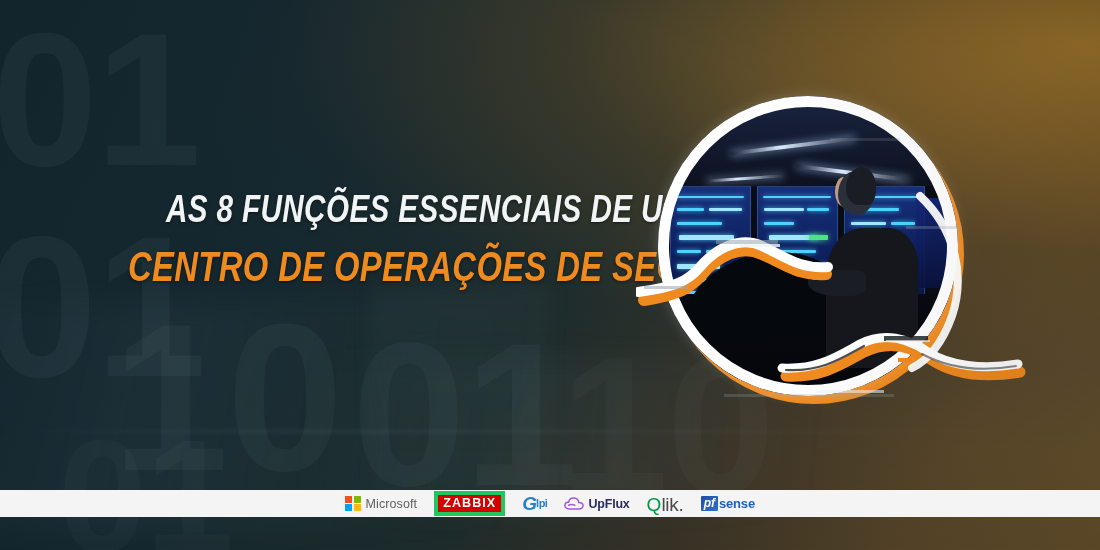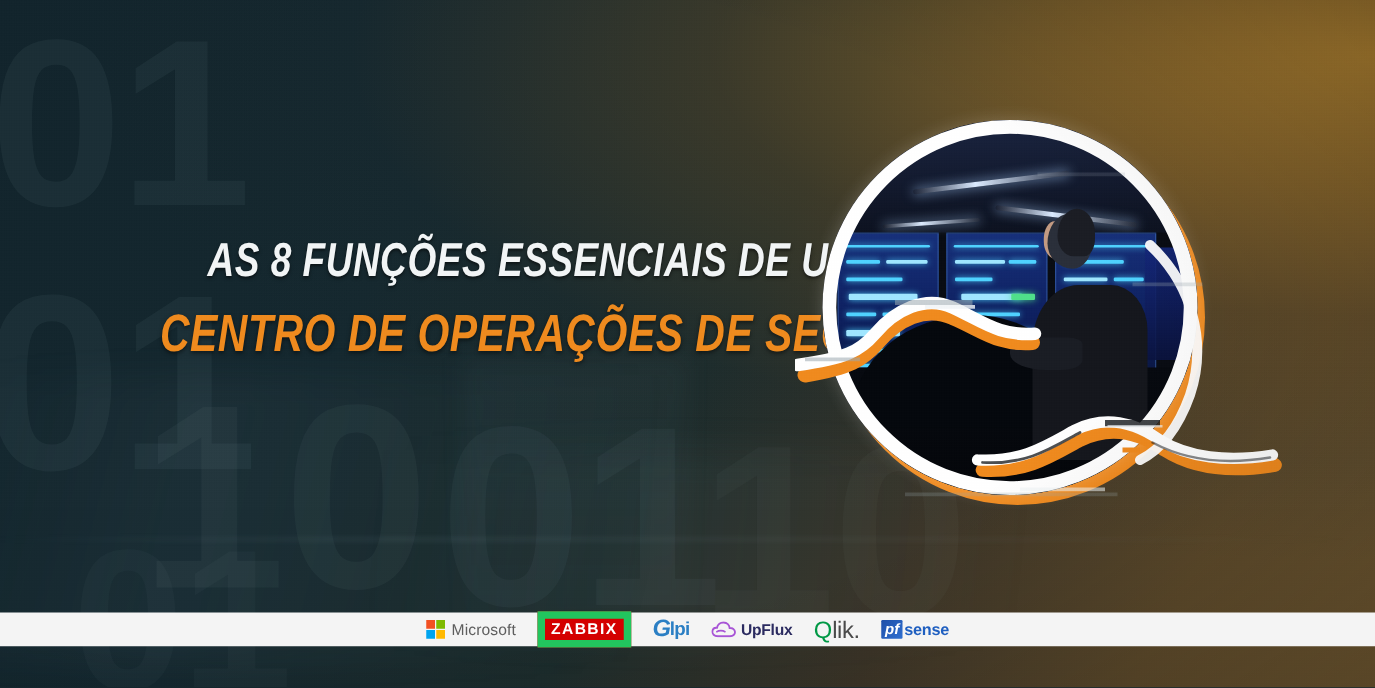--- a/index.html
+++ b/index.html
@@ -247,30 +247,30 @@
   .ms-grid i:nth-child(1){ background:#f25022; }
   .ms-grid i:nth-child(2){ background:#7fba00; }
   .ms-grid i:nth-child(3){ background:#00a4ef; }
   .ms-grid i:nth-child(4){ background:#ffb900; }
   .ms-text { font-size:12.5px; color:#5e5e5e; font-weight:400; letter-spacing:0.1px;text-align:right; }
 
   .zabbix-badge {
     background:#d40000; color:#fff;
     font-size:12.5px; font-weight:700; letter-spacing:1.1px;
     padding:2px 5px 2px 5px; line-height:1.1;
-    border:6px solid #22c55e;
+    border:4px solid #22c55e;
     text-align:center;
   }
 
   .glpi { display:flex; align-items:center; color:#2b7fc4; }
   .glpi .g {
     font-size:19px; font-weight:700; font-style:italic; color:#2b7fc4;
     line-height:1; letter-spacing:-1px;
   }
-  .glpi .lpi { font-size:15px; font-weight:700; color:#2b7fc4; line-height:1; letter-spacing:-0.5px; }
+  .glpi .lpi { font-size:11px; font-weight:700; color:#2b7fc4; line-height:1; letter-spacing:-0.5px; }
 
   .upflux { display:flex; align-items:center; gap:4px; }
   .upflux .cloud { position:relative; width:20px; height:13px; }
   .upflux .cloud svg { display:block; }
   .upflux .txt { font-size:12.5px; font-weight:700; color:#2b2b60; letter-spacing:-0.2px; }
 
   .qlik { display:flex; align-items:baseline; color:#3d3d3d; }
   .qlik .q { font-size:19px; color:#009845; font-weight:400; line-height:1; }
   .qlik .rest { font-size:19px; color:#4a4a4a; font-weight:400; line-height:1; letter-spacing:-0.3px; }
   .qlik .dot { font-size:19px; color:#4a4a4a; }

